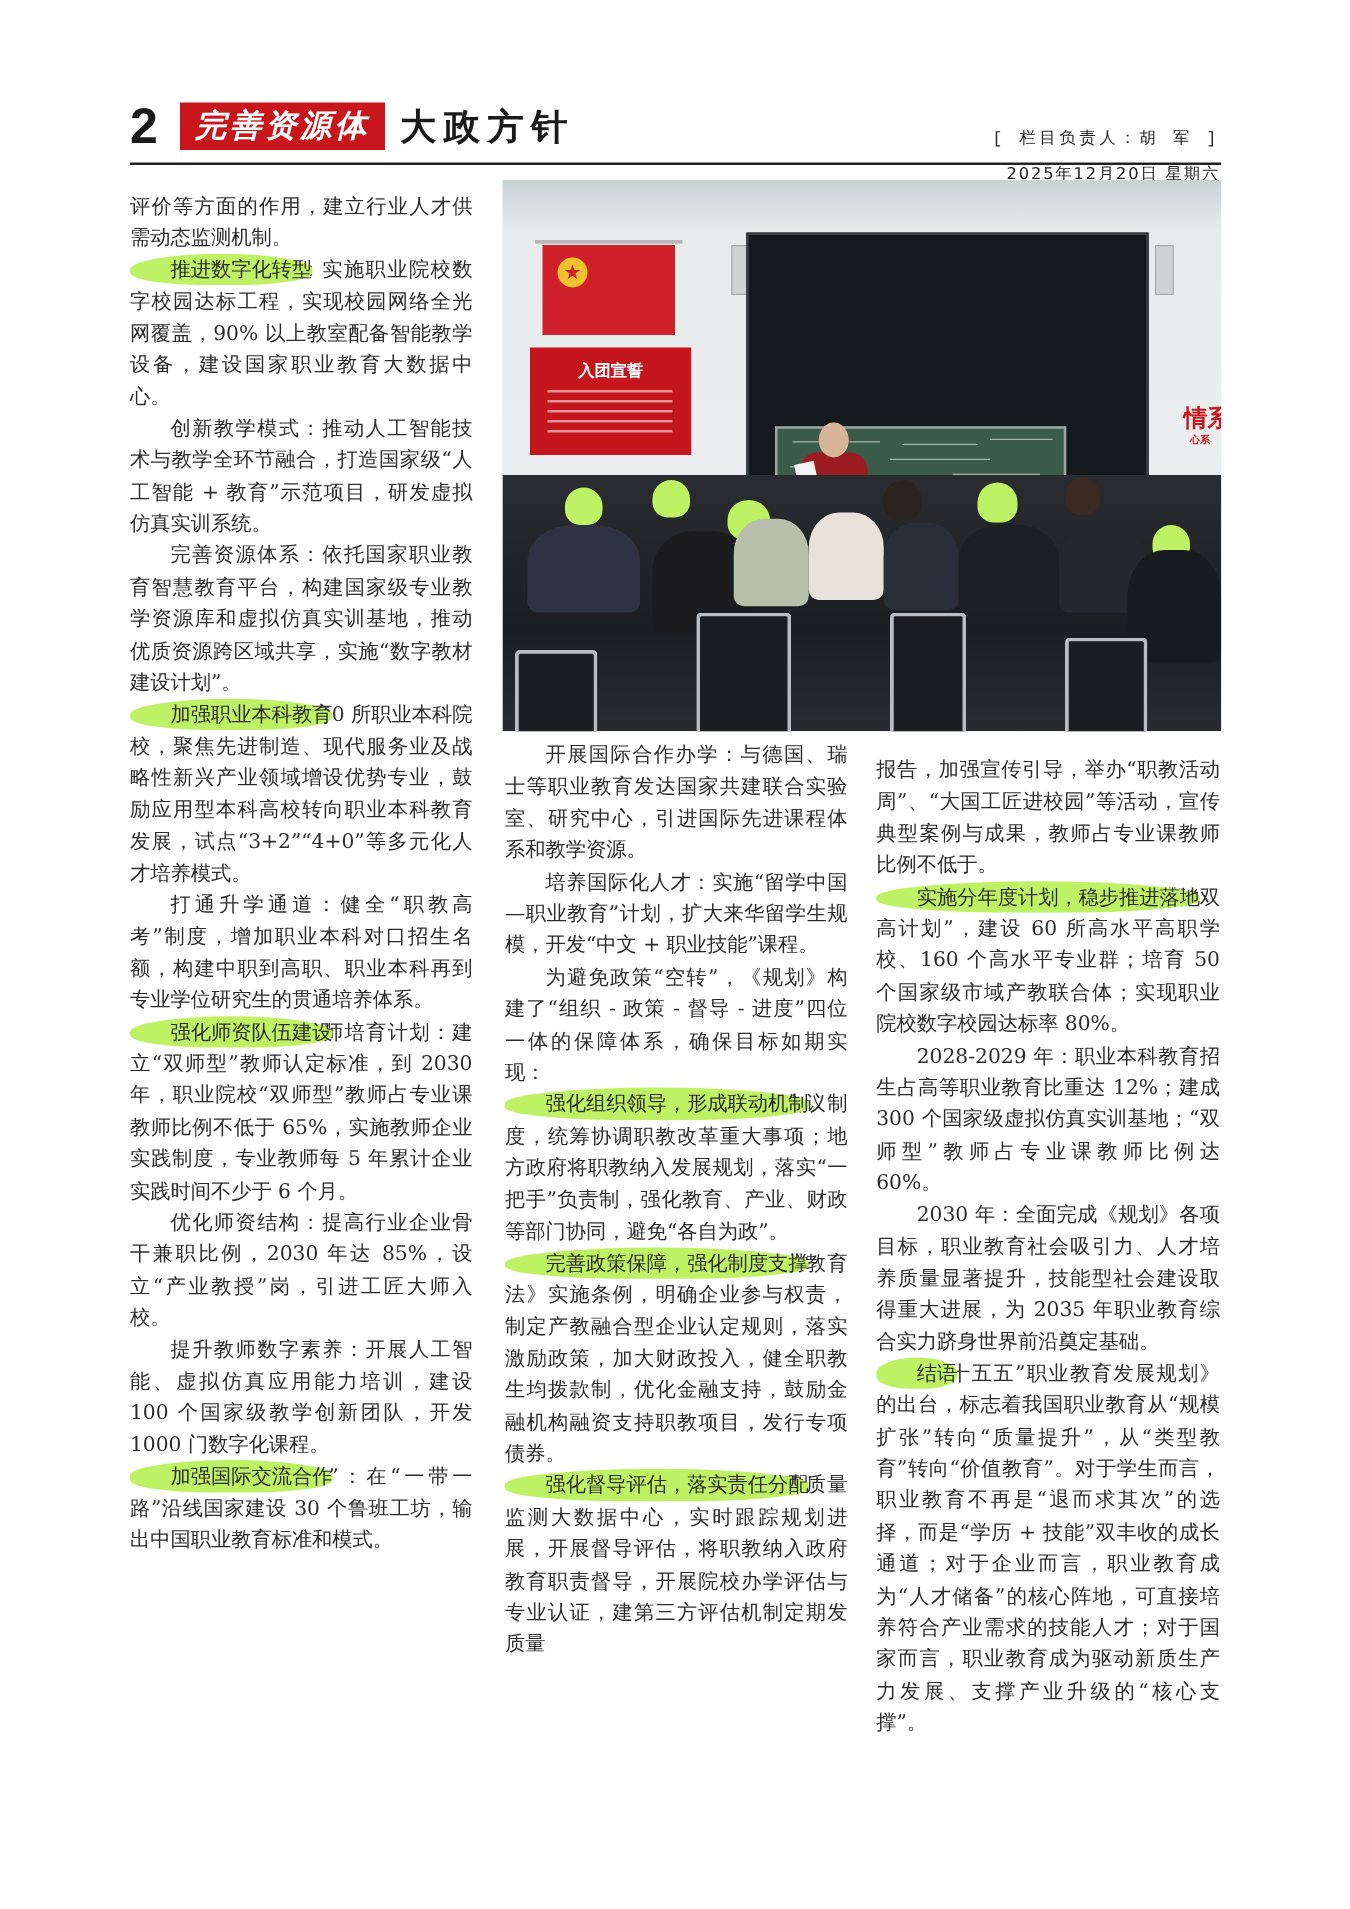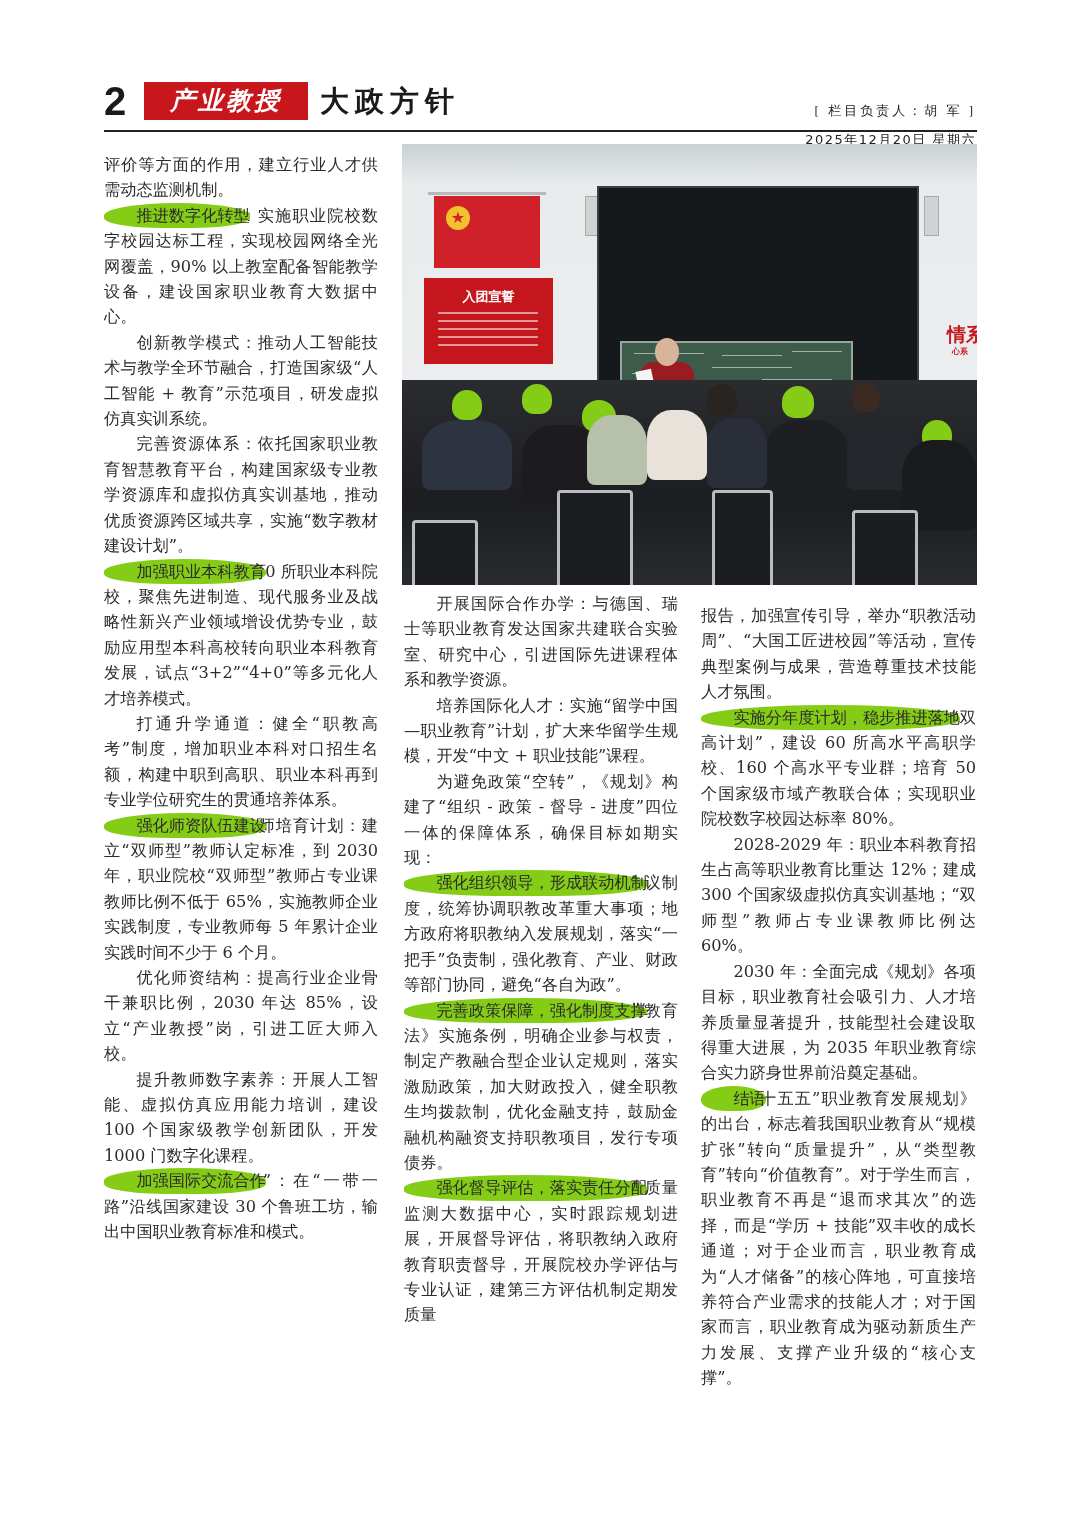--- a/index.html
+++ b/index.html
@@ -9,21 +9,21 @@
     .masthead { position: absolute; left: 104px; top: 78px; width: 872px; height: 48px; }
     .page-num { position: absolute; left: 0; top: 0; font-family: "Liberation Sans", "DejaVu Sans", sans-serif;
       font-weight: bold; font-size: 40px; line-height: 46px; color: #1a1a1a; }
     .paper-name { position: absolute; left: 40px; top: 4px; width: 164px; height: 38px; background: #c8161d;
       color: #ffffff; font-family: "DejaVu Serif", serif; font-weight: bold; font-style: italic;
       font-size: 25px; line-height: 38px; letter-spacing: 3px; text-align: center; }
     .section-name { position: absolute; left: 216px; top: 4px; font-family: "DejaVu Sans", sans-serif;
       font-weight: bold; font-size: 29px; line-height: 38px; letter-spacing: 6px; color: #1a1a1a; }
     .date-line { position: absolute; right: 0; top: 5px; font-family: "DejaVu Sans", sans-serif;
       font-size: 13px; line-height: 18px; letter-spacing: 1.5px; color: #222; text-align: right; margin-top: 48px; }
-    .editor-line { position: absolute; right: 0; top: 24px; font-family: Liberation Serif, serif;
+    .editor-line { position: absolute; right: 0; top: 24px; font-family: Liberation Mono, monospace;
       font-size: 13px; line-height: 18px; letter-spacing: 3px; color: #222; text-align: right; margin-left: 44px; }
     .rule { position: absolute; left: 104px; top: 130px; width: 873px; height: 2px; background: #222; }
 
     .col { position: absolute; width: 274px; font-size: 16.2px; line-height: 25.4px; color: #2b2b2b;
       text-align: justify; }
     .col p { margin: 0; text-indent: 2em; }
     .col p.cont { text-indent: 0; margin-top: 12px; }
     .col p.head { text-indent: 2em; }
     #col1 { left: 104px; top: 140px; }
     #col2 { left: 404px; top: 591px; width: 274px; }
@@ -51,30 +51,30 @@
       background: #d8b59a; }
     .teacher-body { position: absolute; left: 238px; top: 218px; width: 54px; height: 60px; background: #9b1b22;
       border-radius: 14px 14px 0 0; }
     .paper-sheet { position: absolute; left: 236px; top: 226px; width: 16px; height: 28px; background: #f4f4f4; transform: rotate(-12deg); }
     .right-sign { position: absolute; left: 545px; top: 178px; color: #c8161d; font-family: "DejaVu Sans", sans-serif;
       font-weight: bold; font-size: 19px; white-space: nowrap; }
     .right-sign-sub { position: absolute; left: 550px; top: 202px; color: #c8161d; font-family: "DejaVu Sans", sans-serif;
       font-size: 8px; font-weight: bold; white-space: nowrap; }
     .crowd { position: absolute; left: 0; top: 236px; width: 100%; height: 205px;
       background: linear-gradient(#2a2c30, #1b1d21 60%, #2a2b2e); }
-    .head { position: absolute; border-radius: 50% 50% 40% 40%; background: #84cc16; }
+    .head { position: absolute; border-radius: 50% 50% 40% 40%; background: #bef264; }
     .jacket { position: absolute; border-radius: 40% 40% 8px 8px; }
     .chair { position: absolute; border: 3px solid #b9bcc0; border-bottom: none; border-radius: 4px 4px 0 0; background: #1c1d20; }
   </style>
 </head>
 <body>
 
 <header class="masthead">
   <div class="page-num">2</div>
-  <div class="paper-name">产业教授</div>
+  <div class="paper-name">完善资源体系</div>
   <div class="section-name">大政方针</div>
   <div class="date-line">2025年12月20日 星期六</div>
   <div class="editor-line">[ 栏目负责人：胡 军 ]</div>
 </header>
 <div class="rule"></div>
 
 <figure class="photo" style="margin:0;">
   <div class="wall"></div>
   <div class="flag-rod"></div>
   <div class="flag">
@@ -157,20 +157,20 @@
   <p>为避免政策“空转”，《规划》构建了“组织 - 政策 - 督导 - 进度”四位一体的保障体系，确保目标如期实现：</p>
   <p class="head">强化组织领导，形成联动机制</p>
   <p>建立国务院职业教育联席会议制度，统筹协调职教改革重大事项；地方政府将职教纳入发展规划，落实“一把手”负责制，强化教育、产业、财政等部门协同，避免“各自为政”。</p>
   <p class="head">完善政策保障，强化制度支撑</p>
   <p>完善法律法规，修订《职业教育法》实施条例，明确企业参与权责，制定产教融合型企业认定规则，落实激励政策，加大财政投入，健全职教生均拨款制，优化金融支持，鼓励金融机构融资支持职教项目，发行专项债券。</p>
   <p class="head">强化督导评估，落实责任分配</p>
   <p>依托国家职教智慧平台，建质量监测大数据中心，实时跟踪规划进展，开展督导评估，将职教纳入政府教育职责督导，开展院校办学评估与专业认证，建第三方评估机制定期发质量</p>
 </article>
 
 <article id="col3" class="col">
-  <p class="cont">报告，加强宣传引导，举办“职教活动周”、“大国工匠进校园”等活动，宣传典型案例与成果，营造尊重技术技能人才氛围。</p>
+  <p class="cont">报告，加强宣传引导，举办“职教活动周”、“大国工匠进校园”等活动，宣传典型案例与成果，教师占专业课教师比例不低于。</p>
   <p class="head">实施分年度计划，稳步推进落地</p>
   <p>2026-2027 年：启动第二期“双高计划”，建设 60 所高水平高职学校、160 个高水平专业群；培育 50 个国家级市域产教联合体；实现职业院校数字校园达标率 80%。</p>
   <p>2028-2029 年：职业本科教育招生占高等职业教育比重达 12%；建成 300 个国家级虚拟仿真实训基地；“双师型”教师占专业课教师比例达 60%。</p>
   <p>2030 年：全面完成《规划》各项目标，职业教育社会吸引力、人才培养质量显著提升，技能型社会建设取得重大进展，为 2035 年职业教育综合实力跻身世界前沿奠定基础。</p>
   <p class="head">结语</p>
   <p>《“十五五”职业教育发展规划》的出台，标志着我国职业教育从“规模扩张”转向“质量提升”，从“类型教育”转向“价值教育”。对于学生而言，职业教育不再是“退而求其次”的选择，而是“学历 + 技能”双丰收的成长通道；对于企业而言，职业教育成为“人才储备”的核心阵地，可直接培养符合产业需求的技能人才；对于国家而言，职业教育成为驱动新质生产力发展、支撑产业升级的“核心支撑”。</p>
 </article>
 
 </body></html>

